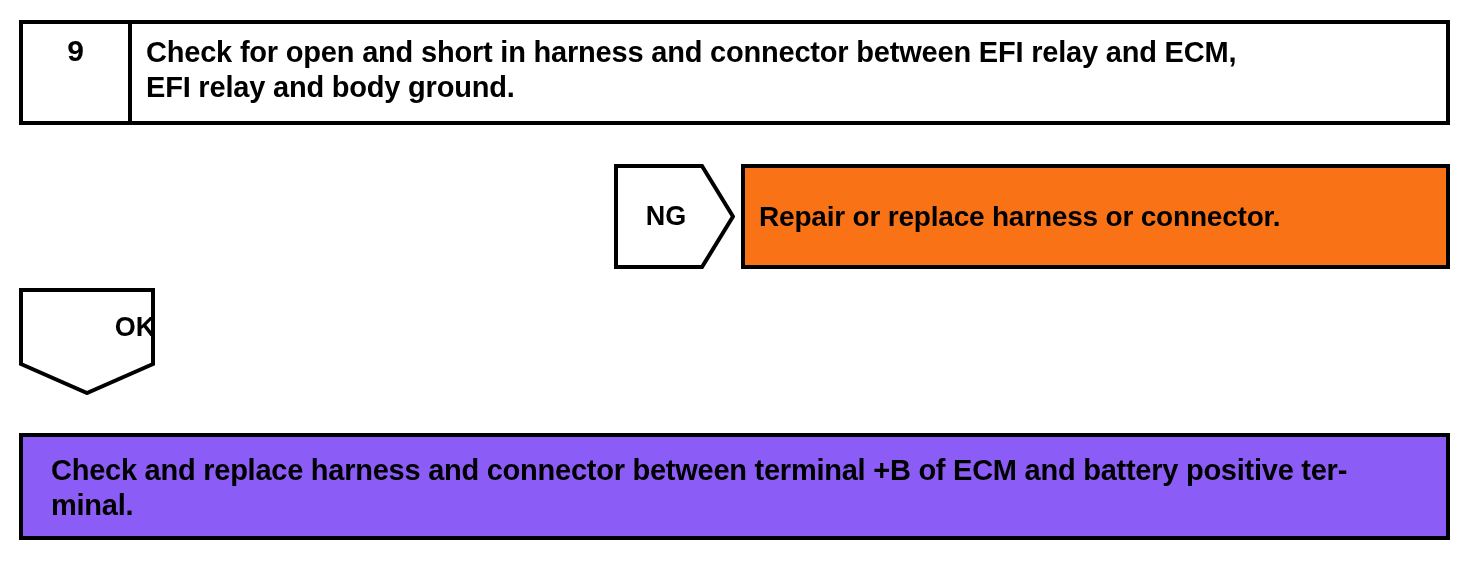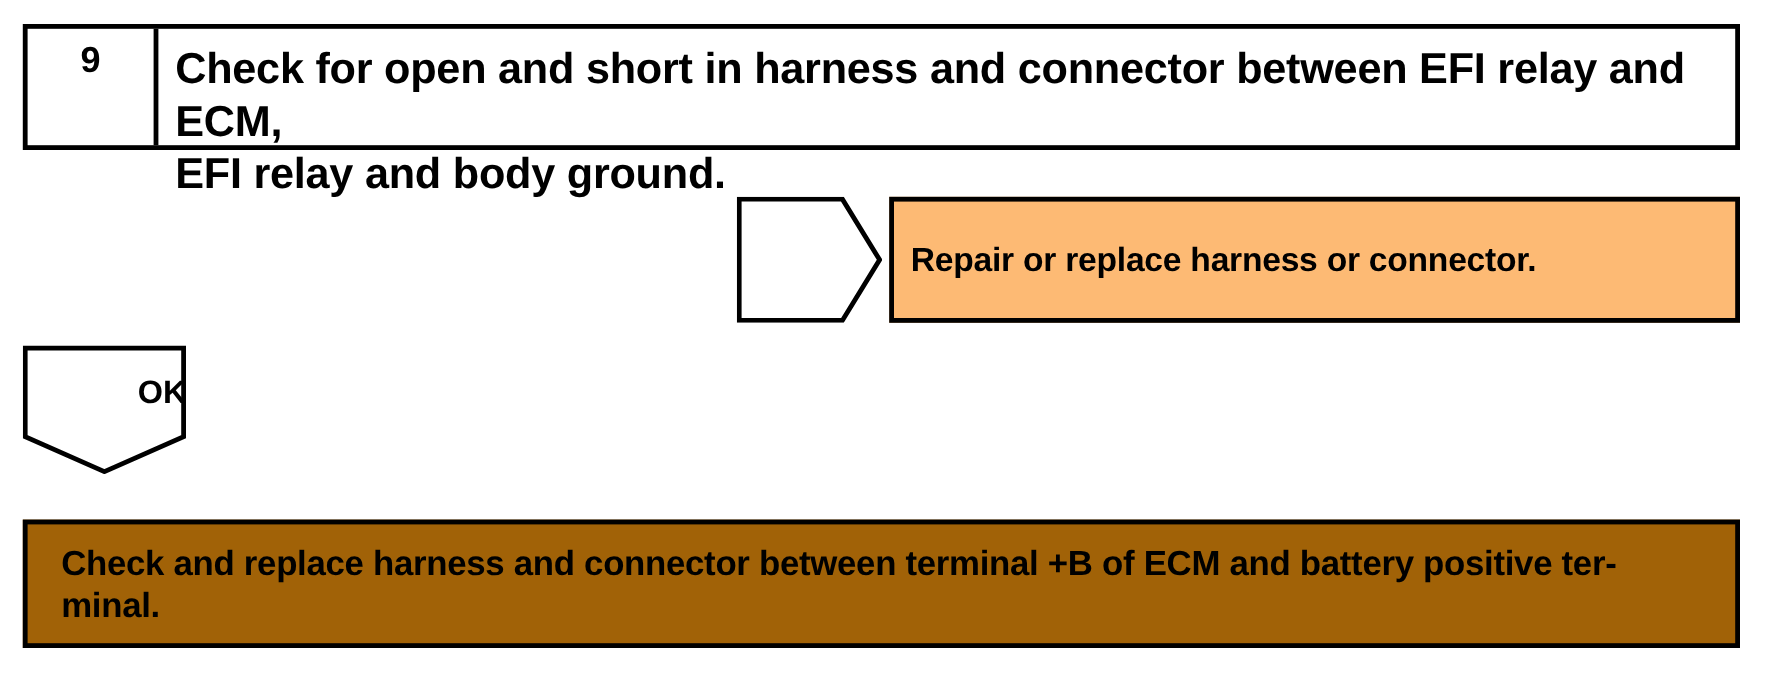--- a/index.html
+++ b/index.html
@@ -52,21 +52,21 @@
     font-weight: bold;
     line-height: 1.0;
     letter-spacing: 0px;
   }
   .step-text-cell {
     flex: 1 1 auto;
     padding: 11px 10px 0 14px;
     box-sizing: border-box;
   }
   .step-text {
-    font-size: 36px;
+    font-size: 29px;
     font-weight: bold;
     line-height: 1.22;
     letter-spacing: -0.2px;
     white-space: pre-line;
   }
 
   
   .ng-marker {
     position: absolute;
     left: 614px;
@@ -95,21 +95,21 @@
   }
 
   .result-box {
     position: absolute;
     left: 741px;
     top: 164px;
     width: 709px;
     height: 105px;
     box-sizing: border-box;
     border: 4px solid #000;
-    background: #fdba74;
+    background: #f97316;
     display: flex;
     align-items: center;
     padding-left: 14px;
   }
   .result-text {
     font-size: 28px;
     font-weight: bold;
     line-height: 1.2;
     letter-spacing: -0.2px;
   }
@@ -145,21 +145,21 @@
 
   
   .final-box {
     position: absolute;
     left: 19px;
     top: 433px;
     width: 1431px;
     height: 107px;
     box-sizing: border-box;
     border: 4px solid #000;
-    background: #a16207;
+    background: #8b5cf6;
     padding: 16px 8px 0 28px;
   }
   .final-text {
     font-size: 29px;
     font-weight: bold;
     line-height: 1.22;
     letter-spacing: -0.25px;
     white-space: pre-line;
   }
 </style>
@@ -176,20 +176,21 @@
       <span class="step-text">Check for open and short in harness and connector between EFI relay and ECM,
 EFI relay and body ground.</span>
     </div>
   </div>
 
   <div class="ng-marker">
     <svg viewBox="0 0 121 105" xmlns="http://www.w3.org/2000/svg">
       <polygon points="2,2 88,2 119,52.5 88,103 2,103" fill="#ffffff" stroke="#000000" stroke-width="4" stroke-linejoin="miter"></polygon>
     </svg>
   </div>
+  <div class="ng-label">NG</div>
 
   <div class="result-box">
     <span class="result-text">Repair or replace harness or connector.</span>
   </div>
 
   <div class="ok-marker">
     <svg viewBox="0 0 136 107" xmlns="http://www.w3.org/2000/svg">
       <polygon points="2,2 134,2 134,76 68,105 2,76" fill="#ffffff" stroke="#000000" stroke-width="4" stroke-linejoin="miter"></polygon>
     </svg>
   </div>

